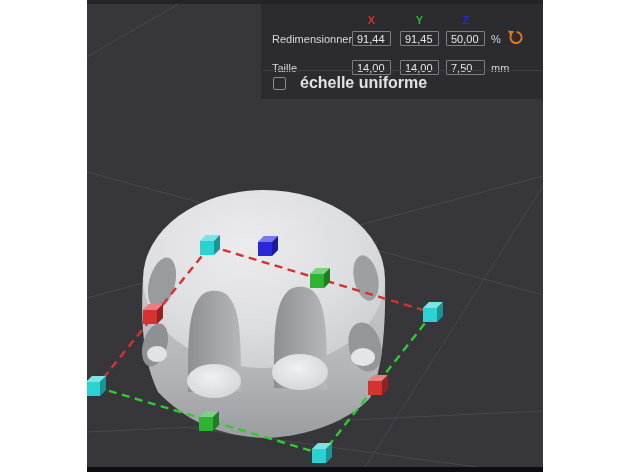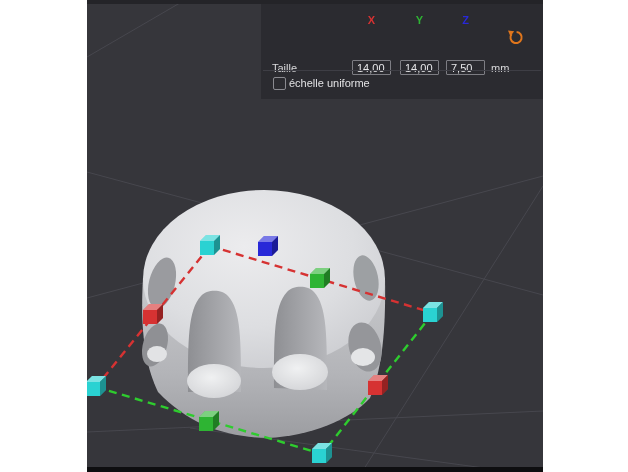--- a/index.html
+++ b/index.html
@@ -46,21 +46,21 @@
   #reset-btn{
     position:absolute;left:246px;top:26px;width:17px;height:17px;border:none;
     background:transparent;padding:0;cursor:pointer;
   }
   .divider{position:absolute;left:2px;top:66px;width:278px;height:1px;background:#3e3e45;}
   .cb-row{position:absolute;left:12px;top:72px;height:14px;display:flex;align-items:center;}
   #uniform-checkbox{
     appearance:none;-webkit-appearance:none;width:13px;height:13px;margin:0;
     border:1px solid #8a8a90;border-radius:2px;background:transparent;cursor:pointer;
   }
-  .cb-label{margin-left:3px;color:#e2e2e4;font-size:11px;white-space:nowrap;}
+  .cb-label{margin-left:14px;color:#e2e2e4;font-size:16px;white-space:nowrap;font-weight:bold;}
   
   .ax-x{--c:var(--axis_x,#d63232);}
   .ax-y{--c:var(--axis_y,#2eb433);}
   .ax-z{--c:var(--axis_z,#2828d8);}
   .ax-c{--c:var(--corner,#2ad2d2);}
   .gizmo-line-x{stroke:var(--axis_x,#d63232);}
   .gizmo-line-y{stroke:#2ecc2e;}
 </style>
 </head>
 <body>
@@ -149,20 +149,27 @@
 <div class="top-strip"></div>
 <div class="bottom-strip"></div>
 
 <div id="scale-panel">
   <div class="axis-headers">
     <span class="hx">X</span>
     <span class="hy">Y</span>
     <span class="hz">Z</span>
   </div>
 
+  <div class="prow" style="top:27px;">
+    <span class="rlabel">Redimensionner</span>
+    <input class="in-x" type="text" value="91,44" style="">
+    <input class="in-y" type="text" value="91,45" style="">
+    <input class="in-z" type="text" value="50,00" style="">
+    <span class="unit">%</span>
+  </div>
 
   <button id="reset-btn" title="">
     <svg width="17" height="17" viewBox="0 0 17 17">
       <path d="M4.6 4.1 A5.6 5.6 0 1 0 9.6 1.9" fill="none" stroke="var(--accent,#e0761c)" stroke-width="2"></path>
       <polygon points="1.0,0.6 7.2,1.2 3.4,6.2" fill="var(--accent,#e0761c)"></polygon>
     </svg>
   </button>
 
   <div class="prow" style="top:56px;">
     <span class="rlabel">Taille</span>

